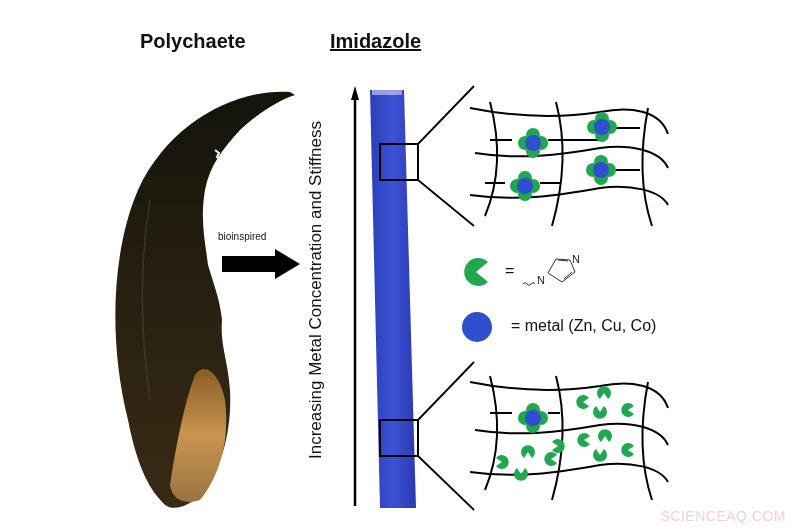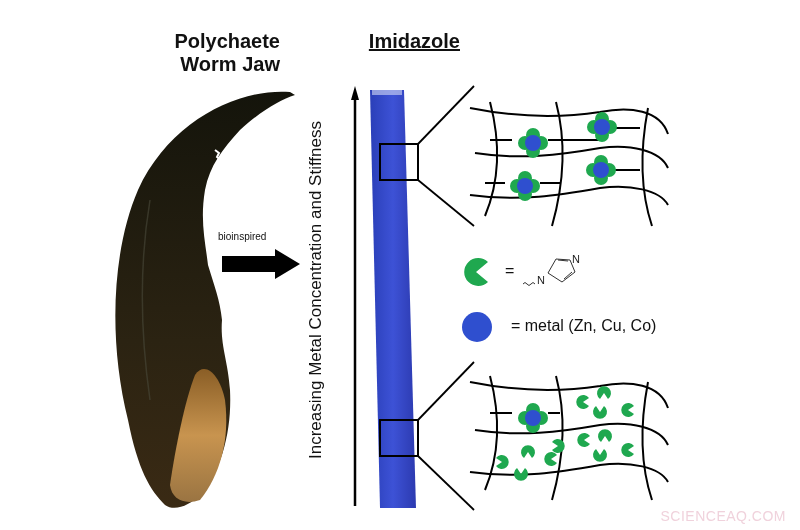--- a/index.html
+++ b/index.html
@@ -1,17 +1,17 @@
 <!DOCTYPE html>
 <html><head>
 <meta charset="utf-8">
 <style>
   html,body{margin:0;padding:0;background:#ffffff;}
   body{width:800px;height:530px;position:relative;overflow:hidden;font-family:"Liberation Sans",sans-serif;}
-  .title{position:absolute;font-weight:bold;font-size:20px;line-height:23px;text-align:right;color:#111;}
+  .title{position:absolute;font-weight:bold;font-size:20px;line-height:23px;text-align:left;color:#111;}
   #t1{left:140px;top:30px;width:140px;}
   #t2{left:330px;top:30px;width:130px;text-decoration:underline;}
   .lbl{position:absolute;color:#111;font-size:10px;}
   #bio{left:218px;top:231px;}
   #vert{position:absolute;left:306px;top:500px;transform-origin:0 0;transform:rotate(-90deg);font-size:17px;white-space:nowrap;color:#111;width:420px;text-align:center;}
   #metal{left:492px;top:317px;font-size:16px;margin-left:19px;}
   #eq1{left:505px;top:262px;font-size:16px;}
   #watermark{position:absolute;right:14px;bottom:6px;font-size:14px;color:#f0d2dc;letter-spacing:0.5px;}
   svg{position:absolute;left:0;top:0;}
 </style>
@@ -128,21 +128,20 @@
     <use href="#pac" x="502" y="462" transform="rotate(180 502 462)"></use>
     <use href="#pac" x="528" y="452" transform="rotate(90 528 452)"></use>
     <use href="#pac" x="551" y="459"></use>
     <use href="#pac" x="521" y="474" transform="rotate(-90 521 474)"></use>
     <use href="#pac" x="558" y="446" transform="rotate(180 558 446)"></use>
   </g>
 </svg>
 
 <div id="t1" class="title">
   <div>Polychaete</div>
-  <div>Worm Jaw</div>
 </div>
 <div id="t2" class="title">
   <div>Imidazole</div>
 </div>
 
 <div id="bio" class="lbl">bioinspired</div>
 <div id="vert">Increasing Metal Concentration and Stiffness</div>
 <div id="eq1" class="lbl">=</div>
 <div id="metal" class="lbl">= metal (Zn, Cu, Co)</div>
 <div id="watermark">SCIENCEAQ.COM</div>

